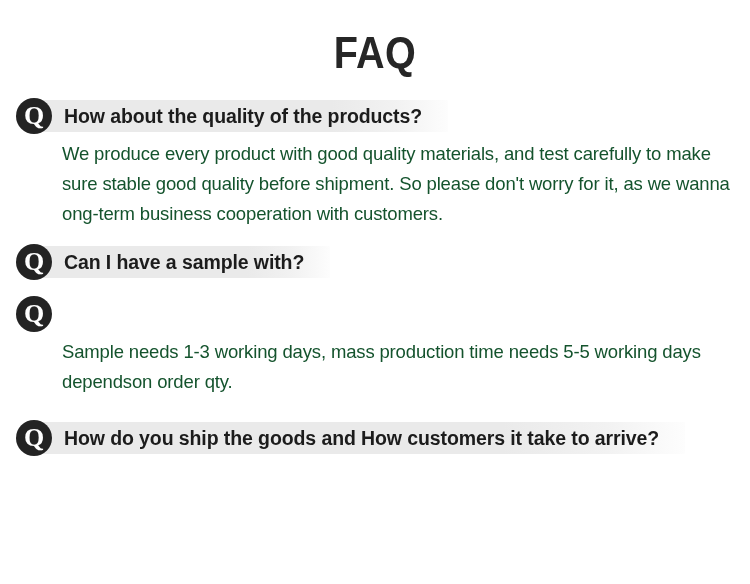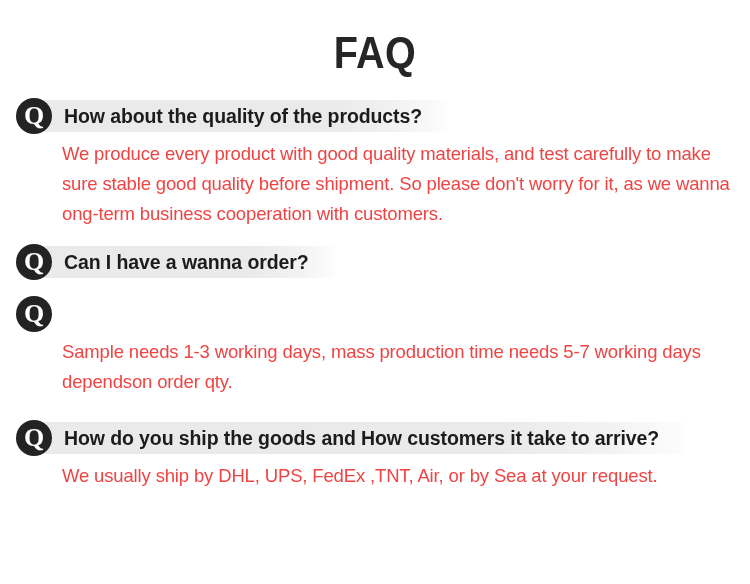--- a/index.html
+++ b/index.html
@@ -107,21 +107,21 @@
   }
 
   
   .a-text {
     margin: 4px 0 0 0;
     padding: 0 18px 0 62px;
     font-family: "Liberation Sans", sans-serif;
     font-weight: 400;
     font-size: 18.5px;
     line-height: 30px;
-    color: #ef4444;
+    color: #14532d;
     letter-spacing: -0.15px;
   }
 
   
   .faq-item.gap-1 { margin-top: 0px; }
   .faq-item.gap-2 { margin-top: 14px; }
   .faq-item.gap-3 { margin-top: 14px; }
   .faq-item.gap-4 { margin-top: 22px; }
 </style>
 </head>
@@ -140,36 +140,35 @@
           <span class="q-text">How about the quality of the products?</span>
         </div>
       </div>
       <p class="a-text">We produce every product with good quality materials, and test carefully to make sure stable good quality before shipment. So please don't worry for it, as we wanna ong-term business cooperation with customers.</p>
     </div>
 
     <div class="faq-item gap-2">
       <div class="q-row">
         <span class="q-badge">Q</span>
         <div class="q-band">
-          <span class="q-text">Can I have a wanna order?</span>
+          <span class="q-text">Can I have a sample with?</span>
         </div>
       </div>
     </div>
 
     <div class="faq-item gap-3">
       <div class="q-row">
         <span class="q-badge">Q</span>
       </div>
-      <p class="a-text">Sample needs 1-3 working days, mass production time needs 5-7 working days dependson order qty.</p>
+      <p class="a-text">Sample needs 1-3 working days, mass production time needs 5-5 working days dependson order qty.</p>
     </div>
 
     <div class="faq-item gap-4">
       <div class="q-row">
         <span class="q-badge">Q</span>
         <div class="q-band">
           <span class="q-text">How do you ship the goods and How customers it take to arrive?</span>
         </div>
       </div>
-      <p class="a-text">We usually ship by DHL, UPS, FedEx ,TNT, Air, or by Sea at your request.</p>
     </div>
 
   </div>
 </div>
 
 </body></html>

